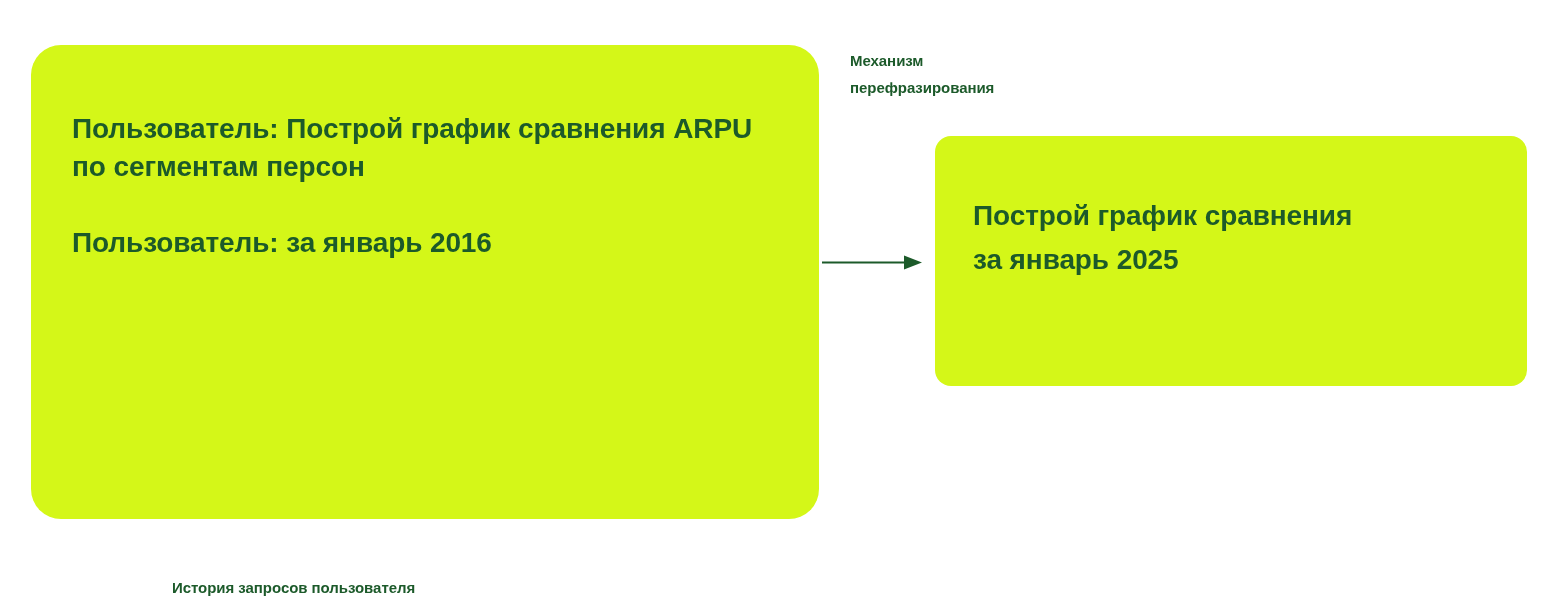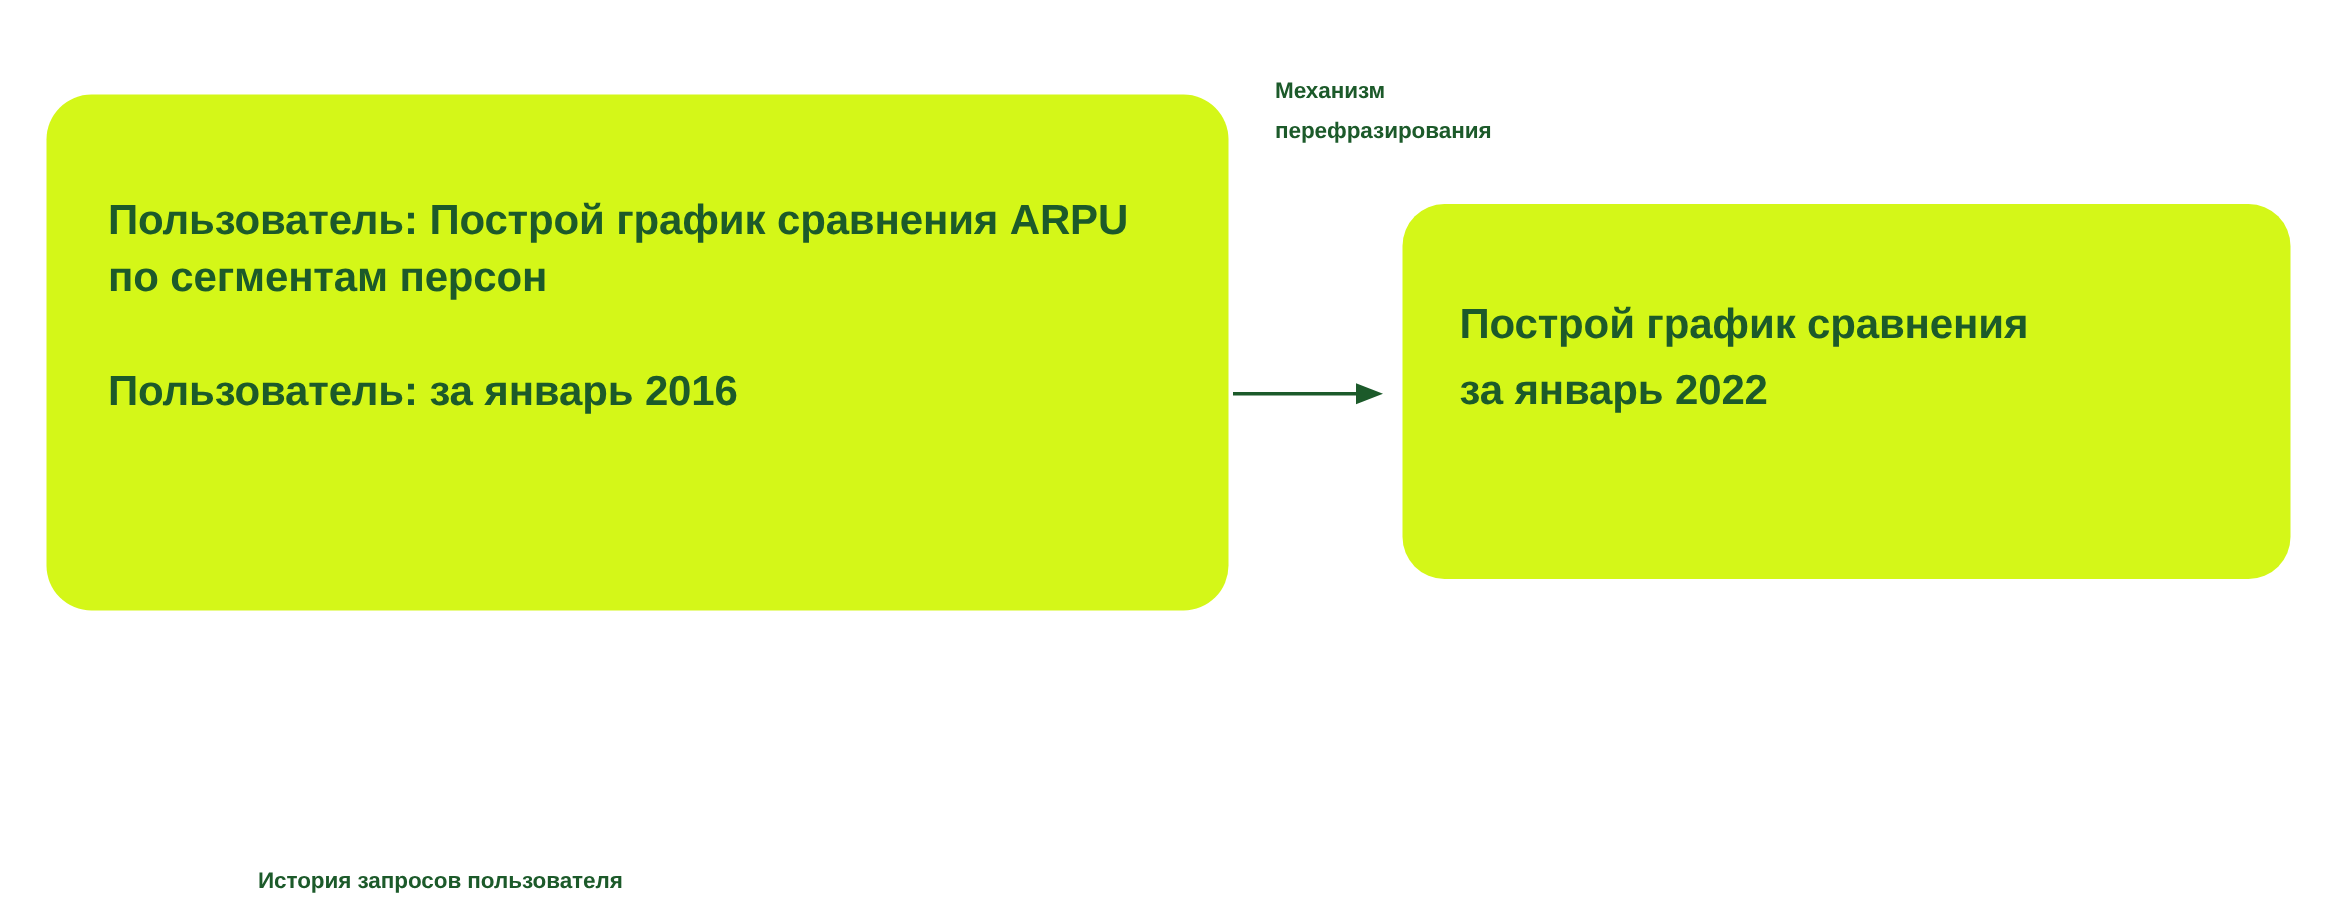--- a/index.html
+++ b/index.html
@@ -24,32 +24,32 @@
   
   .card {
     position: absolute;
     background: #d4f718;
     border-radius: 30px;
     box-sizing: border-box;
   }
 
   #history-card {
     left: 31px;
-    top: 63px;
+    top: 45px;
     width: 788px;
-    height: 344px;
+    height: 474px;
     border-radius: 30px;
   }
 
   #rephrased-card {
     left: 935px;
     top: 136px;
     width: 592px;
     height: 250px;
-    border-radius: 28px;
+    border-radius: 16px;
     padding-left: 40px;
   }
 
   
   .card-text {
     position: absolute;
     color: #1c5a2a;
     font-weight: bold;
     letter-spacing: -0.1px;
   }
@@ -130,17 +130,17 @@
 перефразирования</div>
 
   <svg id="flow-arrow" viewBox="0 0 110 30" aria-hidden="true">
     <line x1="4" y1="14.5" x2="88" y2="14.5" stroke="#1c5a2a" stroke-width="2.2"></line>
     <polygon points="86,7.5 104,14.5 86,21.5" fill="#1c5a2a"></polygon>
   </svg>
 
   <div class="card" id="rephrased-card">
     <div class="card-text" id="rephrased-text">
       <p class="para">Построй график сравнения</p>
-      <p class="para">за январь 2022</p>
+      <p class="para">за январь 2025</p>
     </div>
   </div>
 
 </div>
 
 </body></html>

